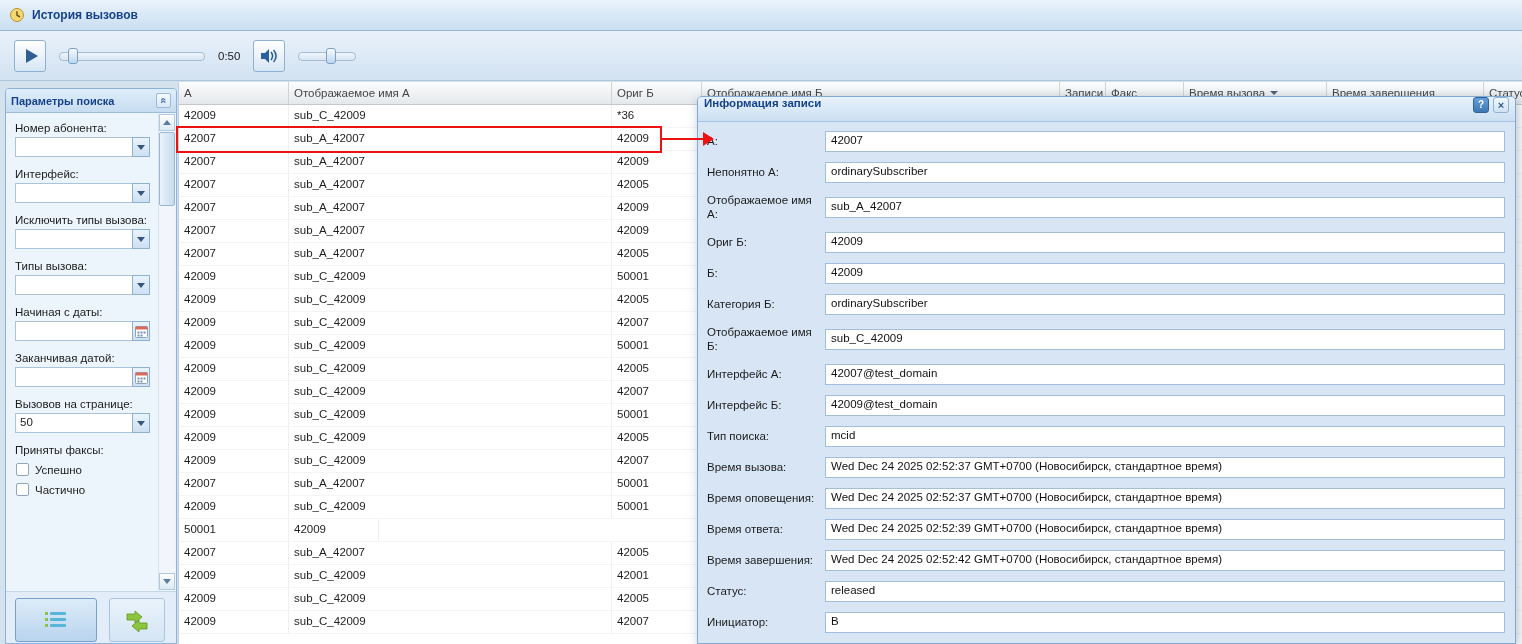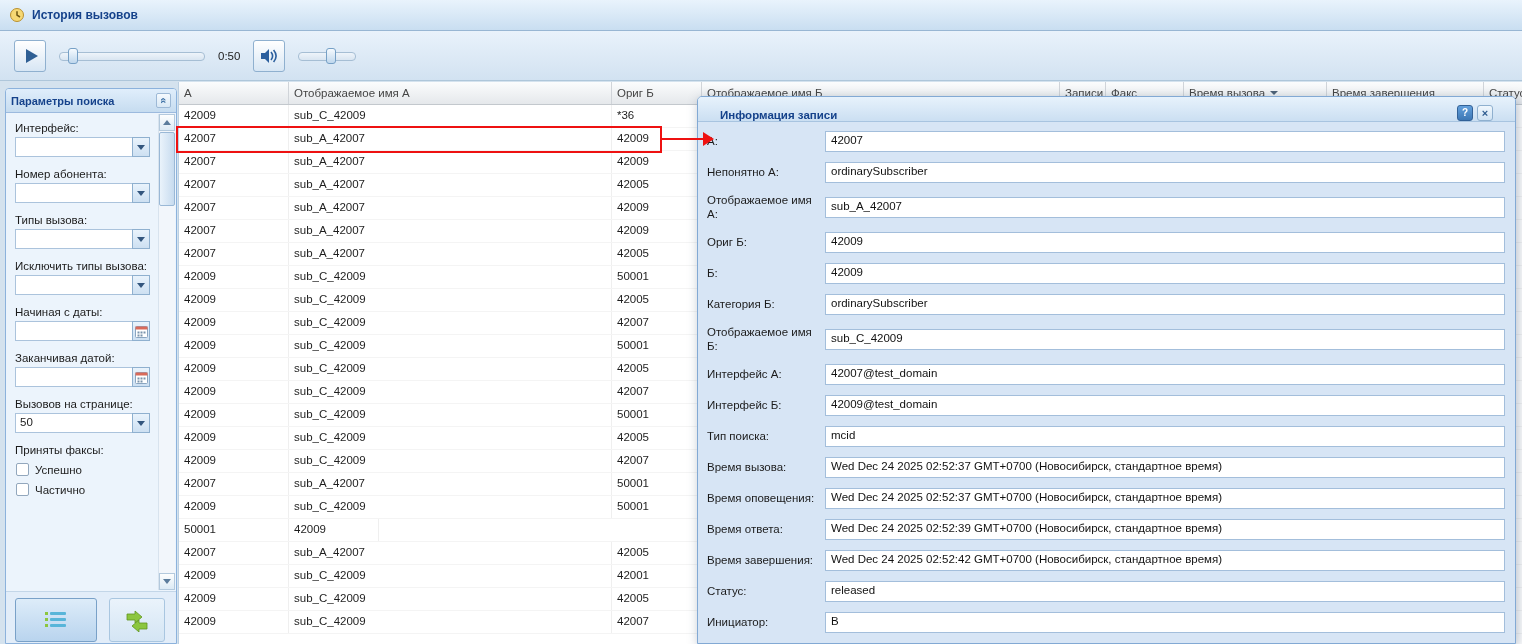--- a/index.html
+++ b/index.html
@@ -73,21 +73,21 @@
   .ghcell{flex:none;border-right:1px solid #d0d4d9;padding:0 5px;color:#454545;white-space:nowrap;
     overflow:hidden;display:flex;align-items:center;gap:5px;cursor:pointer}
   .grow{display:flex;height:23px;border-bottom:1px solid #f4f4f4;cursor:pointer}
   .gcell{flex:none;border-right:1px solid #efefef;padding:4px 5px;white-space:nowrap;overflow:hidden;color:#1d1d1d}
   .sort-arrow{width:0;height:0;border-top:4px solid #4e6277;border-left:4px solid transparent;border-right:4px solid transparent}
 
   
   .dialog{position:absolute;left:697px;top:96px;width:819px;height:548px;z-index:30;
     background:#d7e5f5;border:1px solid #82a9d4;border-radius:5px 5px 0 0;
     box-shadow:2px 3px 12px rgba(50,70,100,.35)}
-  .dlg-head{height:25px;display:flex;align-items:flex-end;padding:0 22px;border-radius:4px 4px 0 0;
+  .dlg-head{height:25px;display:flex;align-items:flex-start;padding:0 6px;border-radius:4px 4px 0 0;
     background:linear-gradient(#e7f2fc,#cbdff2);border-bottom:1px solid #a8c4e0}
   .dlg-title{flex:1;color:#15428b;font-weight:bold;font-size:11.5px}
   .dlg-tool{width:16px;height:16px;margin-left:4px;border-radius:3px;cursor:pointer;font-weight:bold;
     display:flex;align-items:center;justify-content:center;line-height:1}
   .dlg-tool.help{background:linear-gradient(#63a0dc,#3d77b4);border:1px solid #326197;color:#fff;font-size:10px}
   .dlg-tool.close{background:linear-gradient(#f0f7fd,#cfe2f3);border:1px solid #8fb0cf;color:#2e5c8f;font-size:11px}
   .dlg-body{padding:9px 10px 0 9px}
   .drow{display:flex;align-items:center;margin-bottom:10px}
   .dlabel{width:118px;flex:none;color:#1b1b1b;line-height:1.25}
   .dinput{flex:1;height:21px;background:#fff;border:1px solid #a3bedb;padding:2px 5px;
@@ -138,42 +138,42 @@
 
 <div class="sidebar">
   <div class="sb-head">
     <span class="sb-title">Параметры поиска</span>
     <span class="collapse-tool">
         <span>«</span>
       </span>
   </div>
   <div class="sb-body" id="search-fields">
       <div class="sfield">
+        <div class="slabel">Номер абонента:</div>
+        <div class="combo">
+          <div class="cval"></div>
+          <div class="ctrig arrow"></div>
+        </div>
+      </div>
+      <div class="sfield">
         <div class="slabel">Интерфейс:</div>
         <div class="combo">
           <div class="cval"></div>
           <div class="ctrig arrow"></div>
         </div>
       </div>
       <div class="sfield">
-        <div class="slabel">Номер абонента:</div>
+        <div class="slabel">Исключить типы вызова:</div>
         <div class="combo">
           <div class="cval"></div>
           <div class="ctrig arrow"></div>
         </div>
       </div>
       <div class="sfield">
         <div class="slabel">Типы вызова:</div>
-        <div class="combo">
-          <div class="cval"></div>
-          <div class="ctrig arrow"></div>
-        </div>
-      </div>
-      <div class="sfield">
-        <div class="slabel">Исключить типы вызова:</div>
         <div class="combo">
           <div class="cval"></div>
           <div class="ctrig arrow"></div>
         </div>
       </div>
       <div class="sfield">
         <div class="slabel">Начиная с даты:</div>
         <div class="combo date">
           <div class="cval"></div>
           <div class="ctrig">

